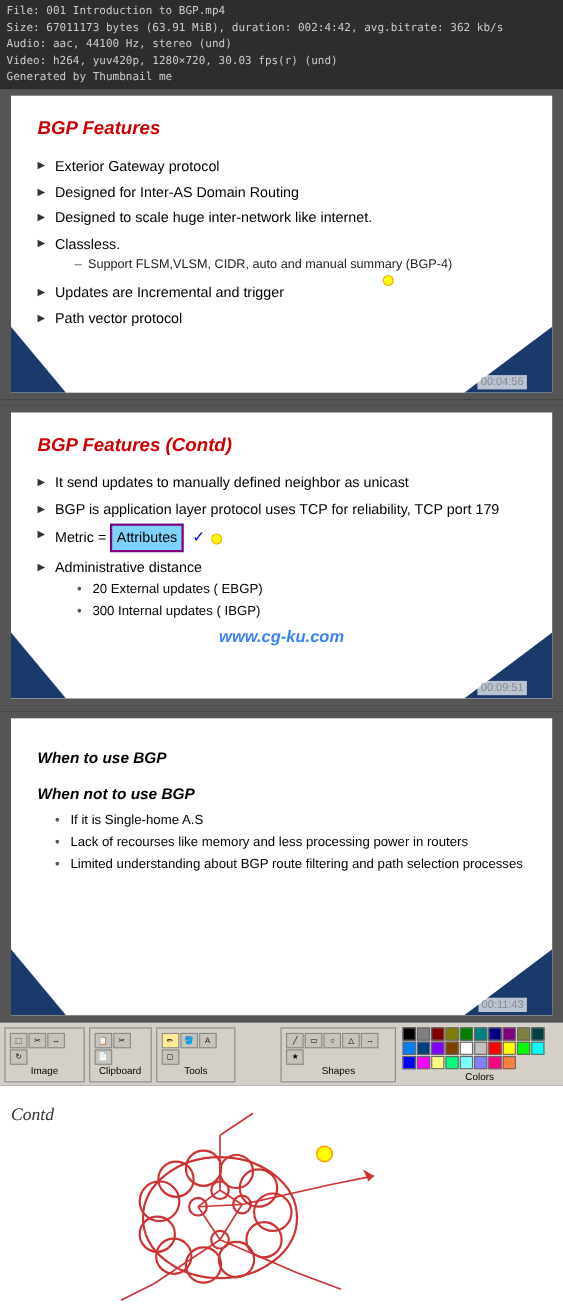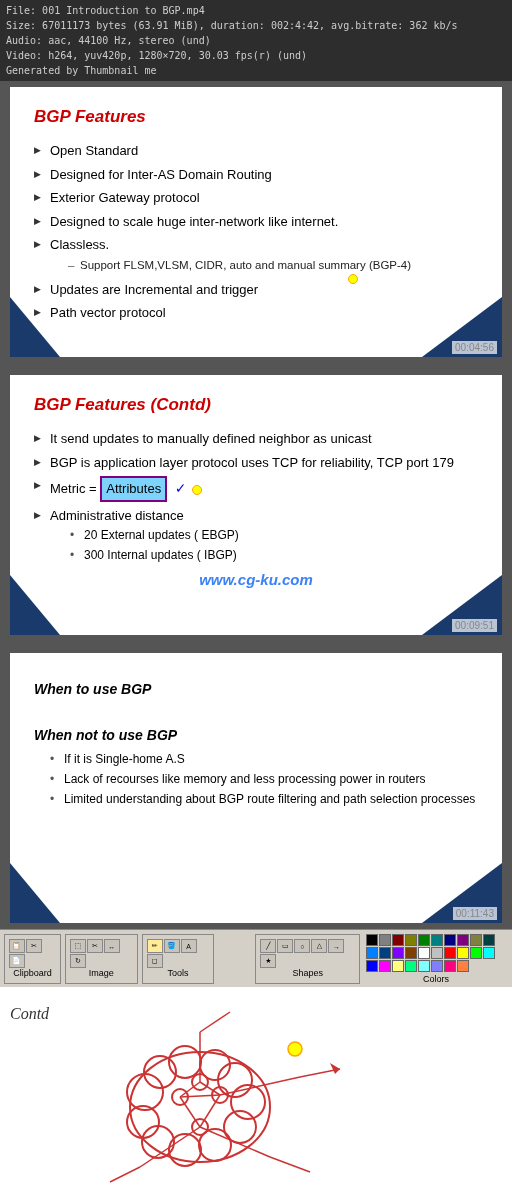--- a/index.html
+++ b/index.html
@@ -120,21 +120,21 @@
     .sub-indent::before {
       content: '–';
       position: absolute;
       left: 18px;
       color: #555;
     }
 
     .timestamp {
       position: absolute;
       bottom: 3px;
-      right: 5px;
+      right: 23px;
       font-size: 10px;
       color: #888;
       background: rgba(255,255,255,0.7);
       padding: 1px 3px;
     }
 
     
     .metric-box {
       display: inline-block;
       border: 2px solid purple;
@@ -249,23 +249,22 @@
   <div>Size: 67011173 bytes (63.91 MiB), duration: 002:4:42, avg.bitrate: 362 kb/s</div>
   <div>Audio: aac, 44100 Hz, stereo (und)</div>
   <div>Video: h264, yuv420p, 1280×720, 30.03 fps(r) (und)</div>
   <div>Generated by Thumbnail me</div>
 </div>
 
 <div class="slide-wrapper">
   <div class="slide" style="min-height:270px;">
     <div class="slide-title">BGP Features</div>
     <ul class="bullet-list">
-      <li>Open Standard</li>
+      <li>Exterior Gateway protocol</li>
       <li>Designed for Inter-AS Domain Routing</li>
-      <li>Exterior Gateway protocol</li>
       <li>Designed to scale huge inter-network like internet.</li>
       <li>Classless.
         <div class="sub-indent">Support FLSM,VLSM, CIDR, auto and manual  summary (BGP-4)</div>
       </li>
       <li>
         Updates are Incremental and trigger
         
         <span style="position:relative;">
           <span class="cursor-dot" style="position:absolute; top:-8px; left:90px; width:10px; height:10px;"></span>
         </span>
@@ -302,50 +301,50 @@
   </div>
 </div>
 
 <div class="slide-gap"></div>
 
 <div class="slide-wrapper">
   <div class="slide" style="min-height:270px;">
     <div style="padding-top:8px;">
       <div class="section-title">When to use BGP</div>
 
-      <div class="section-title" style="margin-top:30px;font-style:italic;">When not to use BGP</div>
+      <div class="section-title" style="margin-top:16px;font-style:italic;">When not to use BGP</div>
       <ul class="sub-list" style="padding-left:16px;">
         <li>If it is Single-home A.S</li>
         <li>Lack of recourses like memory and less processing  power in routers</li>
         <li>Limited understanding about BGP route filtering and  path selection processes</li>
       </ul>
     </div>
     <div class="timestamp">00:11:43</div>
   </div>
 </div>
 
 <div class="paint-toolbar">
-
-  <div class="paint-toolbar-section">
-    <div class="toolbar-icons">
-      <div class="toolbar-icon-btn">📋</div>
-      <div class="toolbar-icon-btn">✂</div>
-      <div class="toolbar-icon-btn">📄</div>
-    </div>
-    <div style="font-size:9px;">Clipboard</div>
-  </div>
 
   <div class="paint-toolbar-section">
     <div class="toolbar-icons">
       <div class="toolbar-icon-btn">⬚</div>
       <div class="toolbar-icon-btn">✂</div>
       <div class="toolbar-icon-btn">↔</div>
       <div class="toolbar-icon-btn">↻</div>
     </div>
     <div style="font-size:9px;">Image</div>
+  </div>
+
+  <div class="paint-toolbar-section">
+    <div class="toolbar-icons">
+      <div class="toolbar-icon-btn">📋</div>
+      <div class="toolbar-icon-btn">✂</div>
+      <div class="toolbar-icon-btn">📄</div>
+    </div>
+    <div style="font-size:9px;">Clipboard</div>
   </div>
 
   <div class="paint-toolbar-section">
     <div class="toolbar-icons">
       <div class="toolbar-icon-btn" style="background:#ffeb99;">✏</div>
       <div class="toolbar-icon-btn">🪣</div>
       <div class="toolbar-icon-btn">A</div>
       <div class="toolbar-icon-btn">◻</div>
     </div>
     <div style="font-size:9px;">Tools</div>

